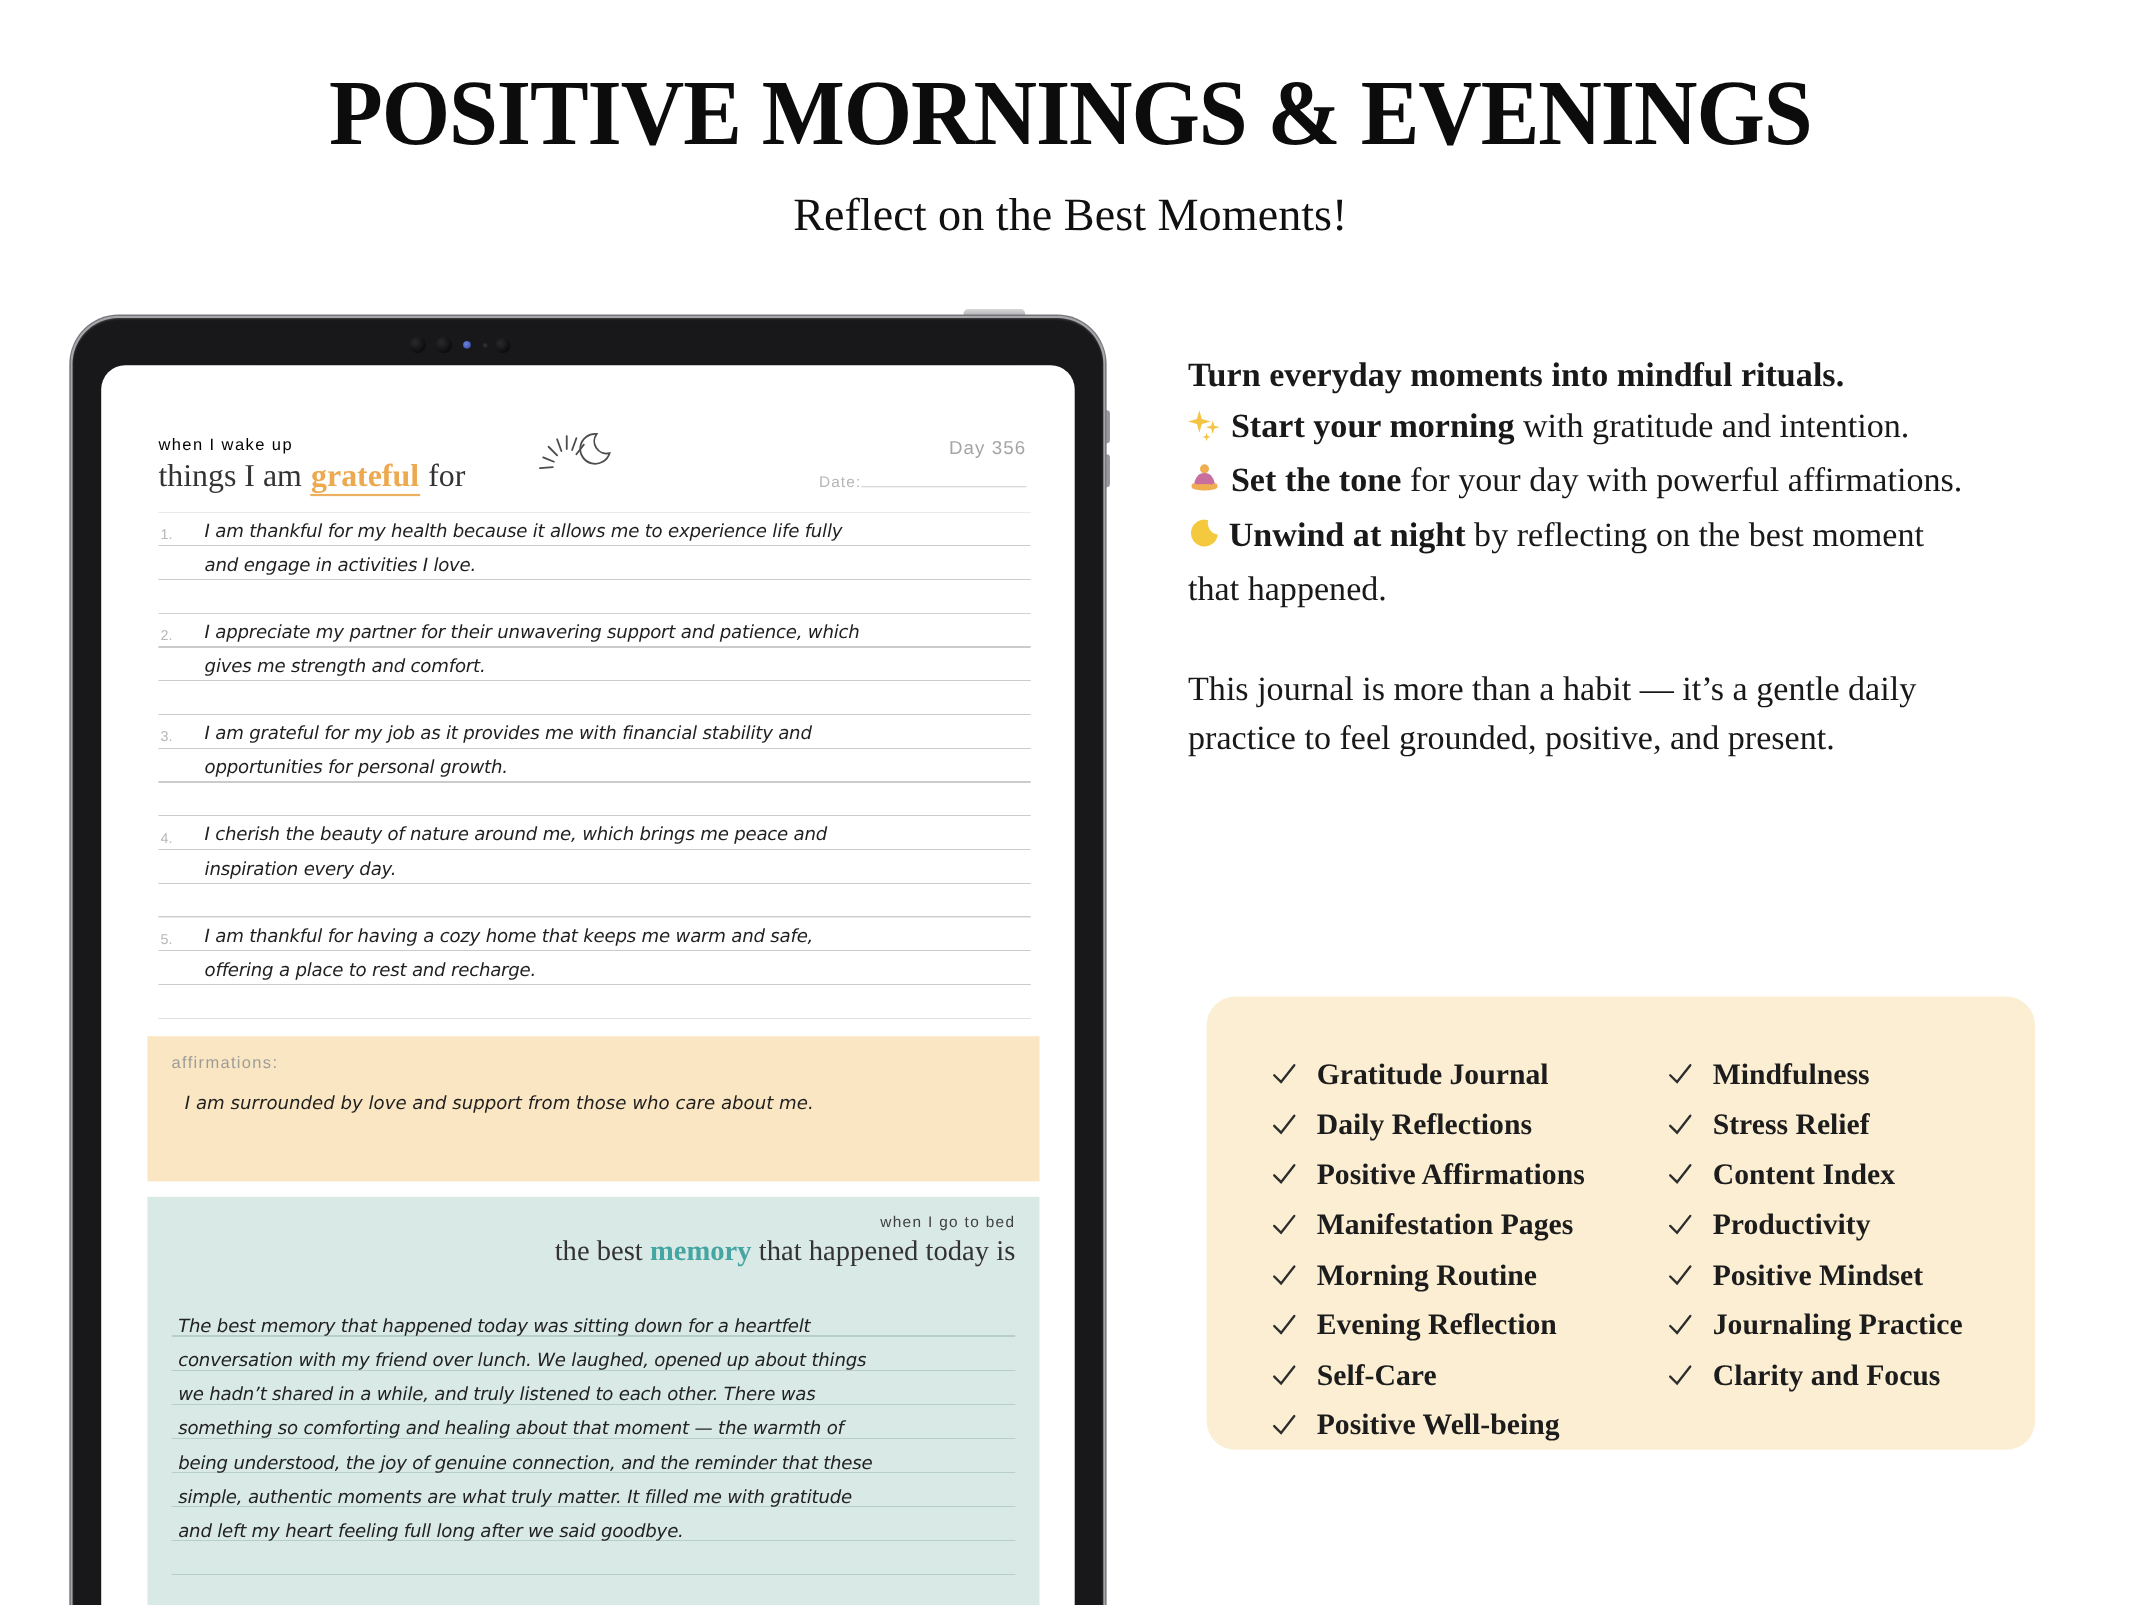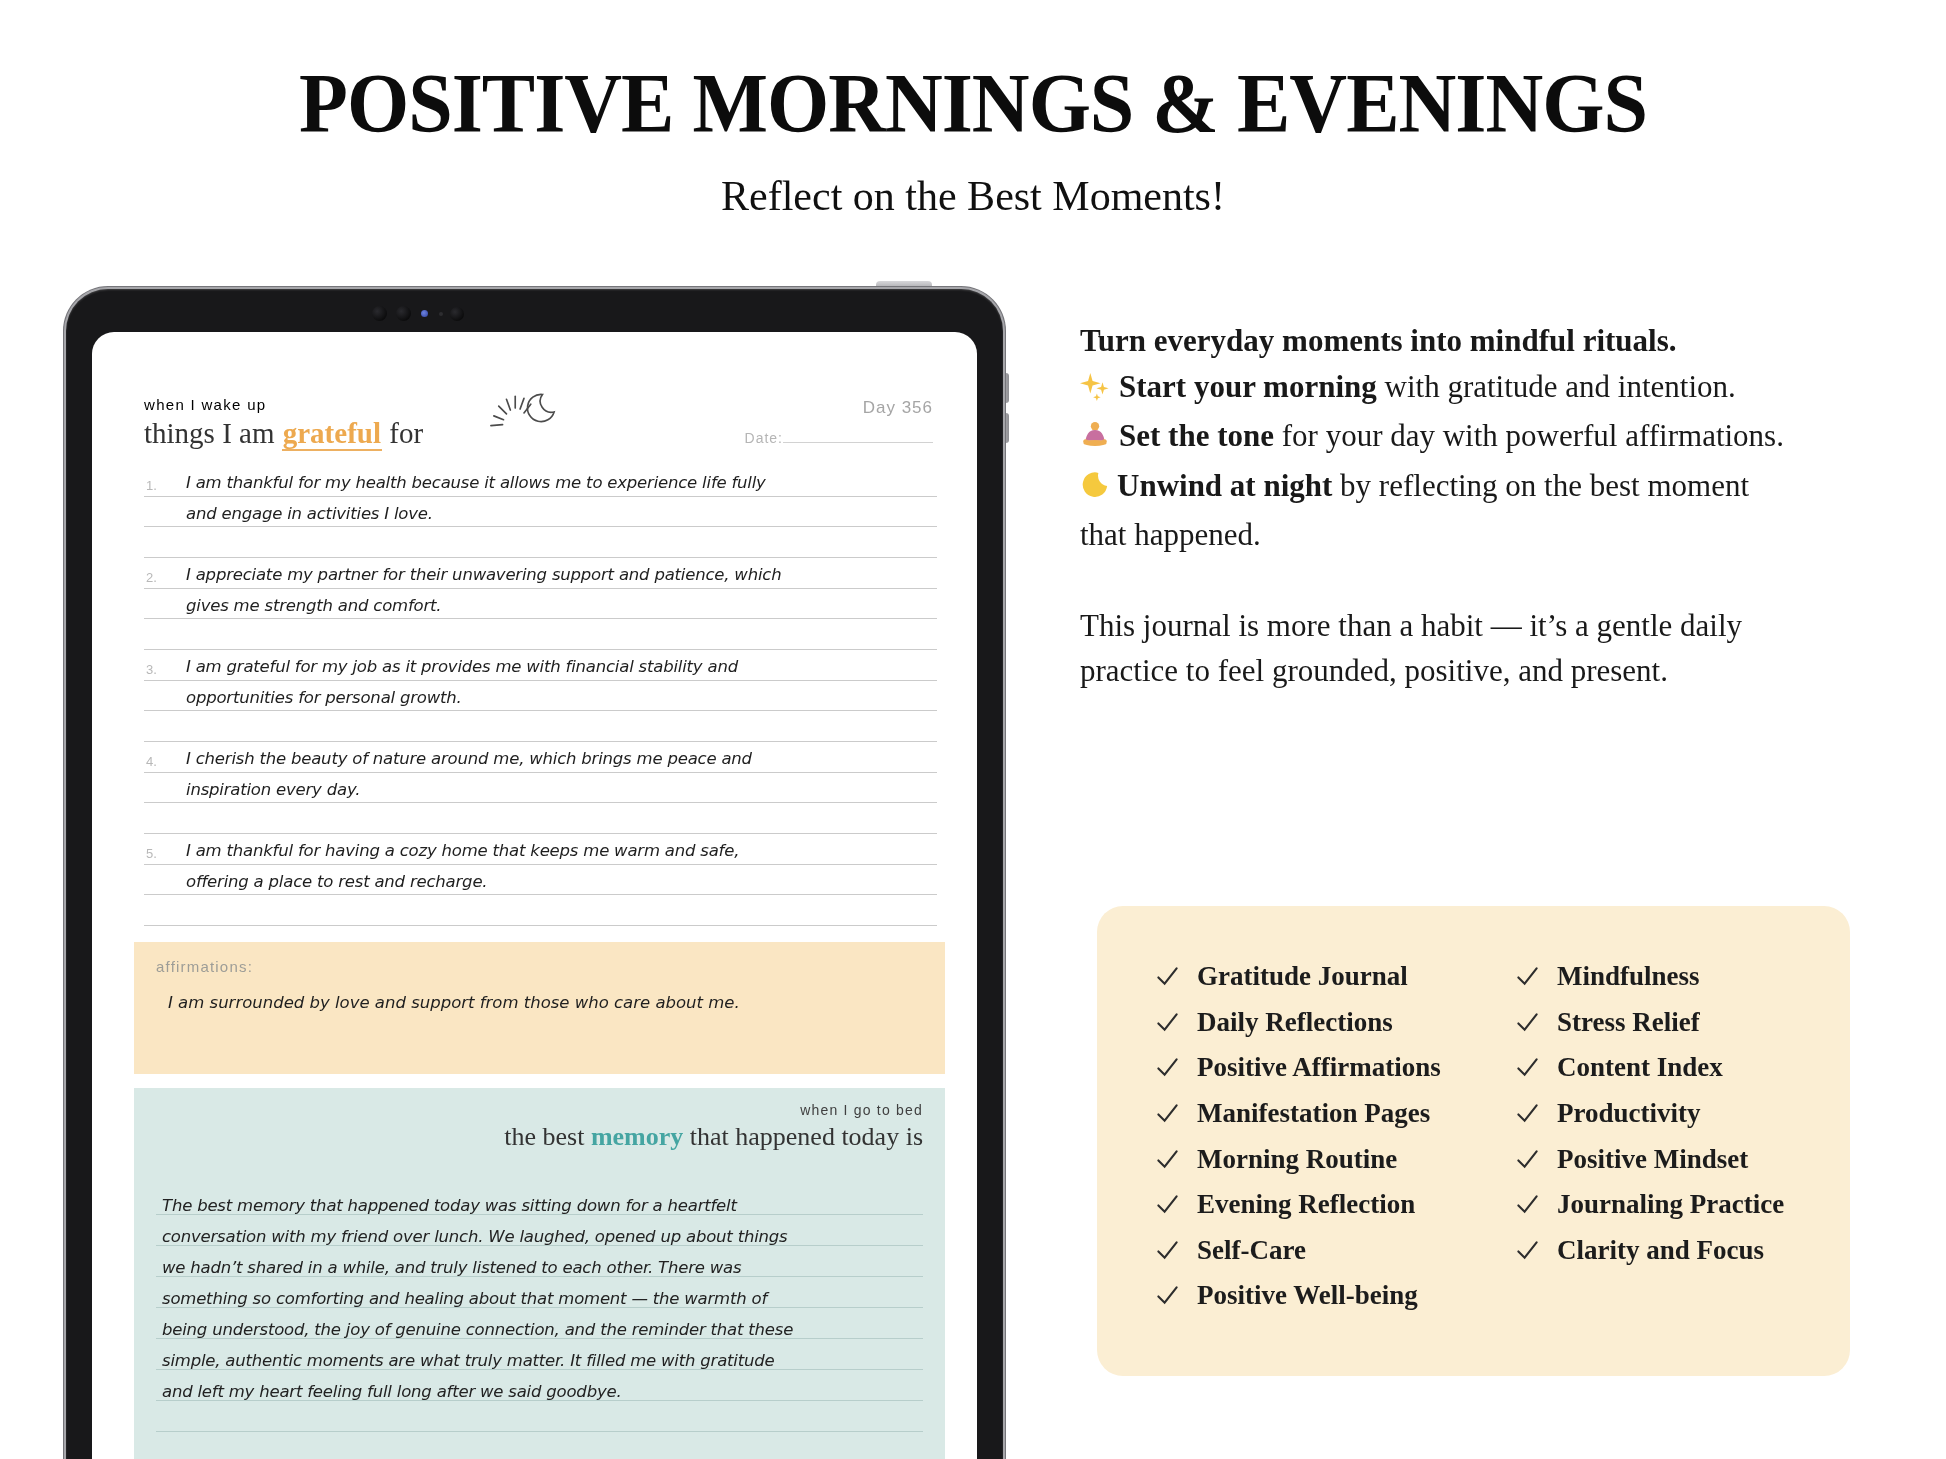--- a/index.html
+++ b/index.html
@@ -67,21 +67,21 @@
   .memory-lines p{margin:0;padding:6px 120px 0 6px;font-family:"DejaVu Sans",sans-serif;
     font-style:italic;font-size:16.5px;letter-spacing:-0.2px;line-height:31px;color:#222;}
 
   
   .intro{position:absolute;left:1060px;top:318px;width:722px;
     font-family:"Liberation Serif",serif;font-size:31px;line-height:45.5px;color:#191919;margin-left:20px;}
   .intro p{margin:0;}
   .intro .closing{margin-top:45px;}
   .emoji{display:inline-block;vertical-align:-4px;margin-right:9px;}
 
-  .features-box{position:absolute;left:1097px;top:906px;width:753px;height:470px;background:#fbeed3;
+  .features-box{position:absolute;left:1097px;top:906px;width:753px;height:412px;background:#fbeed3;
     border-radius:26px;box-sizing:border-box;padding:48px 30px 0 58px;display:flex;}
   .fcol-1{width:360px;} .fcol-2{flex:1;}
   .frow{display:flex;align-items:center;gap:17px;height:45.6px;}
   .flabel{font-family:"Liberation Serif",serif;font-weight:700;font-size:27px;color:#1c1c1c;}
   .check{flex:0 0 auto;display:flex;}
 </style>
 </head>
 <body>
 
 <div id="root">

